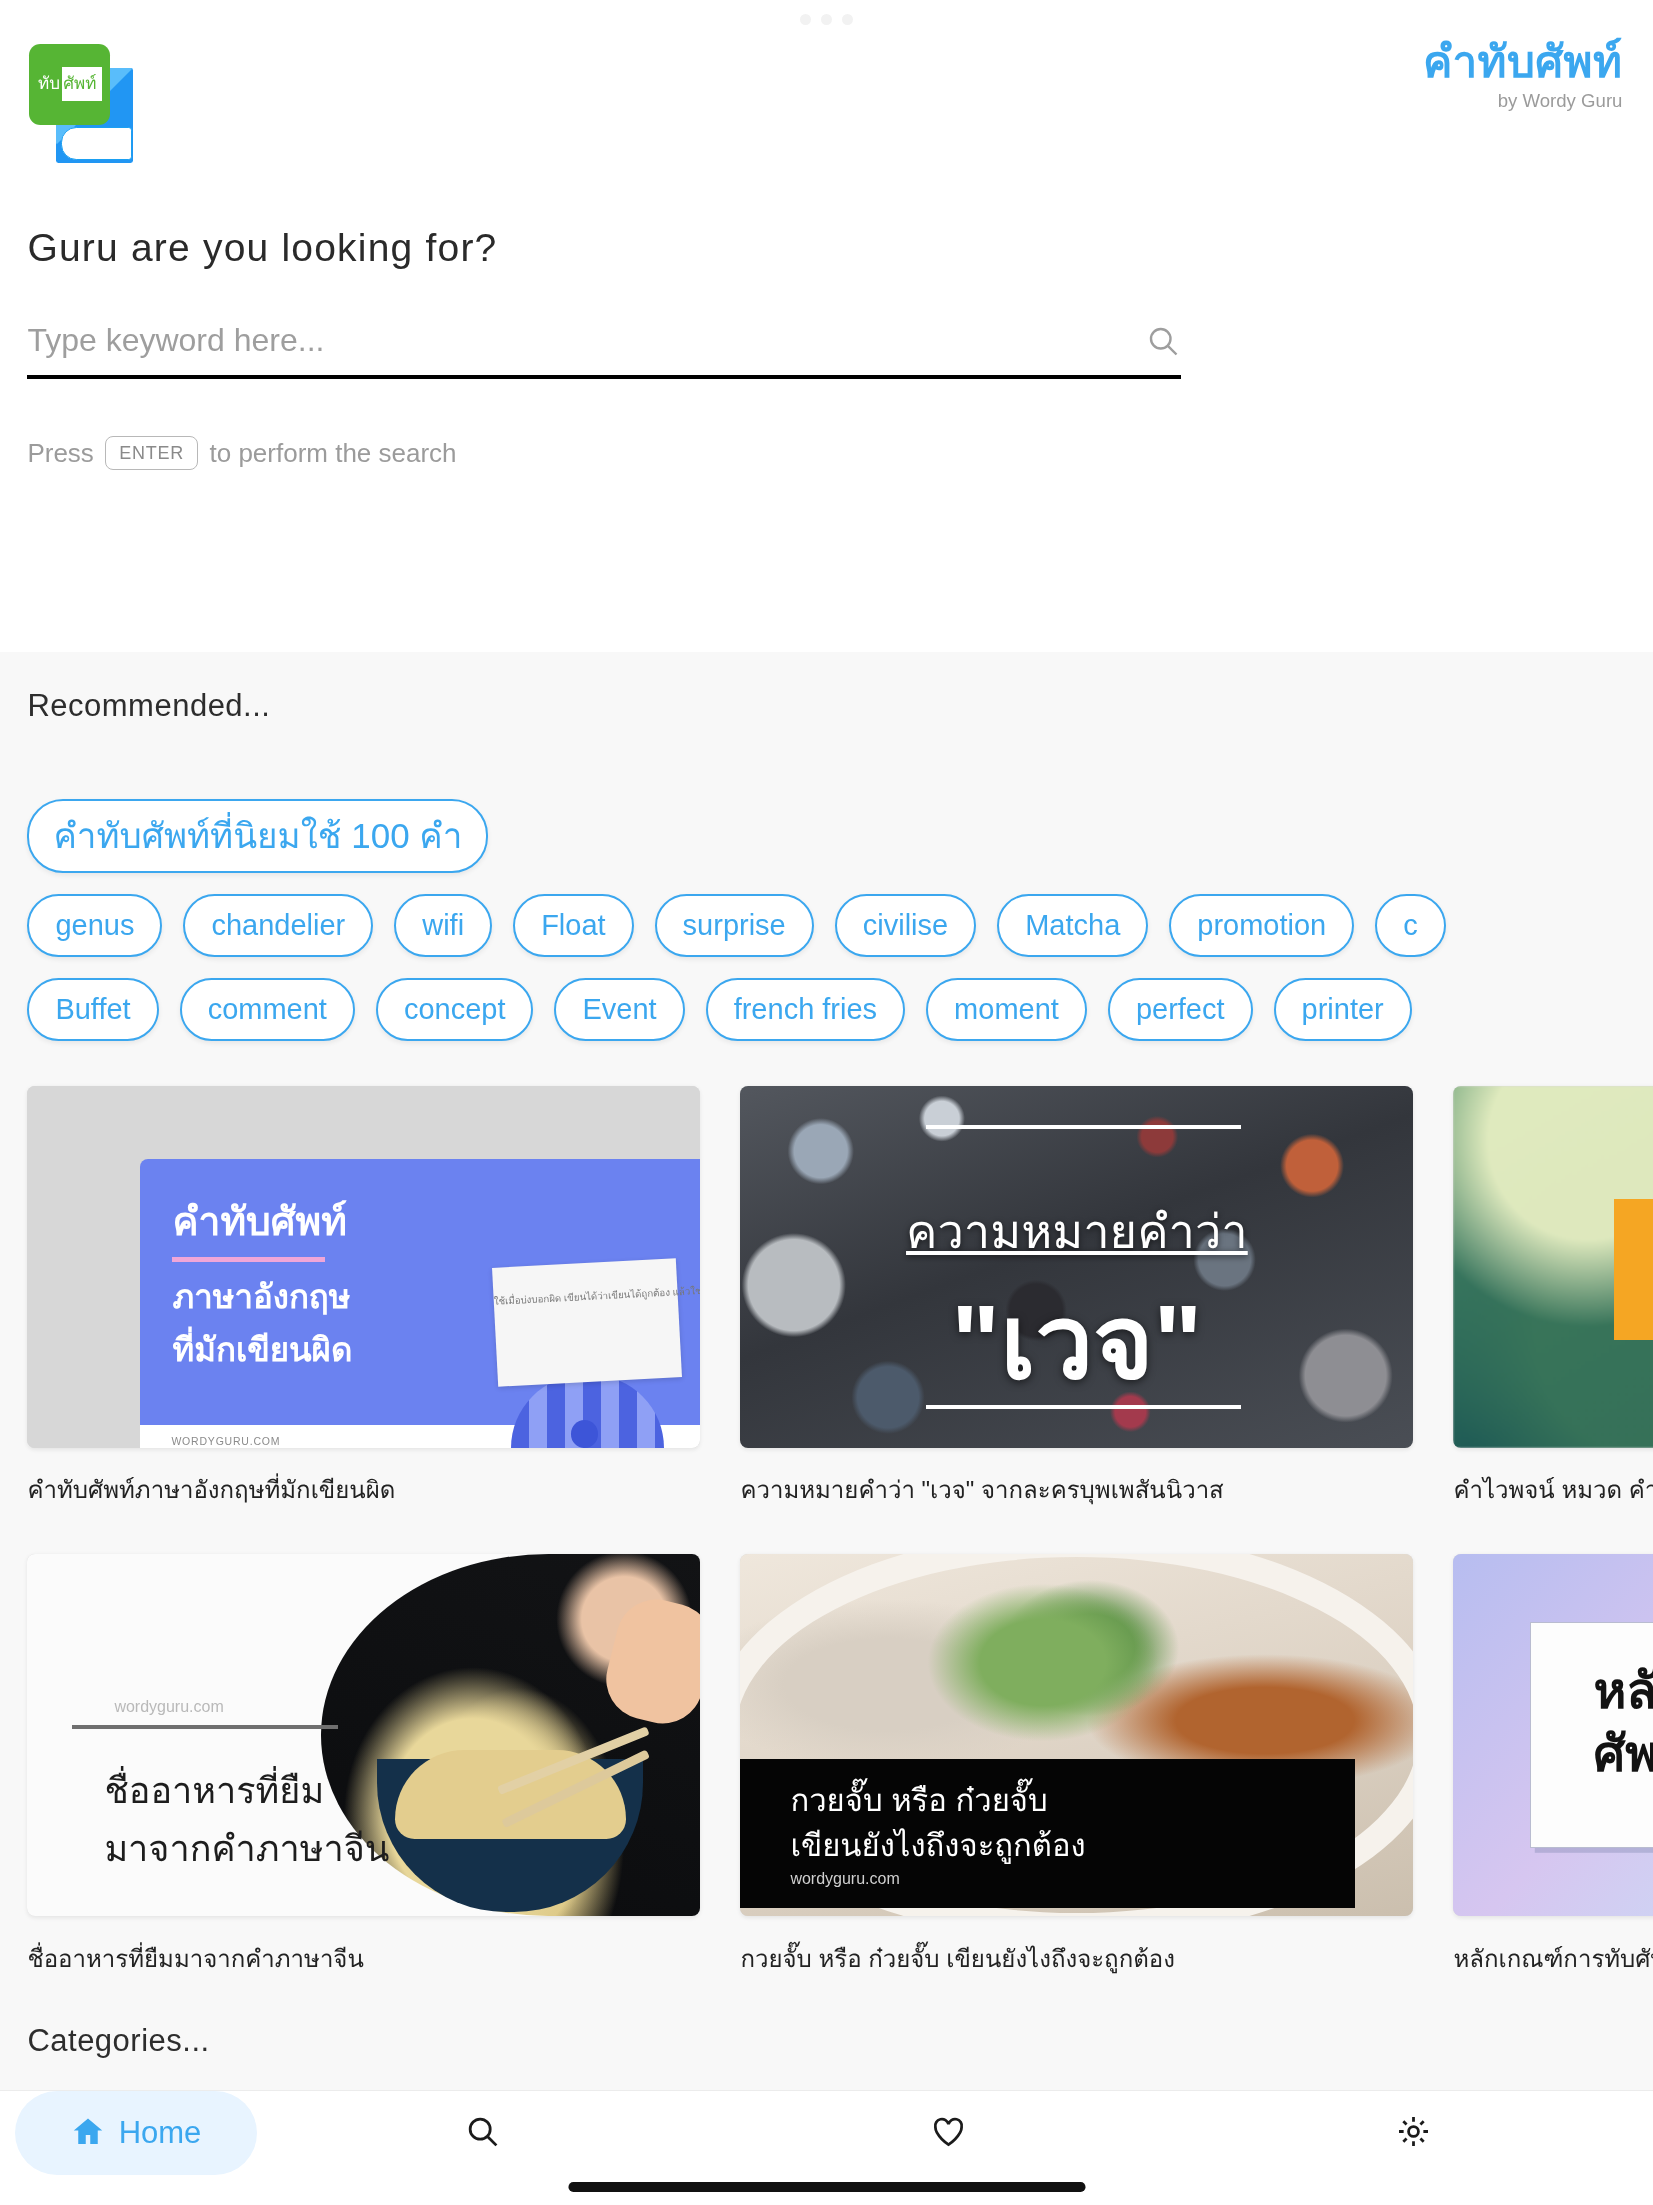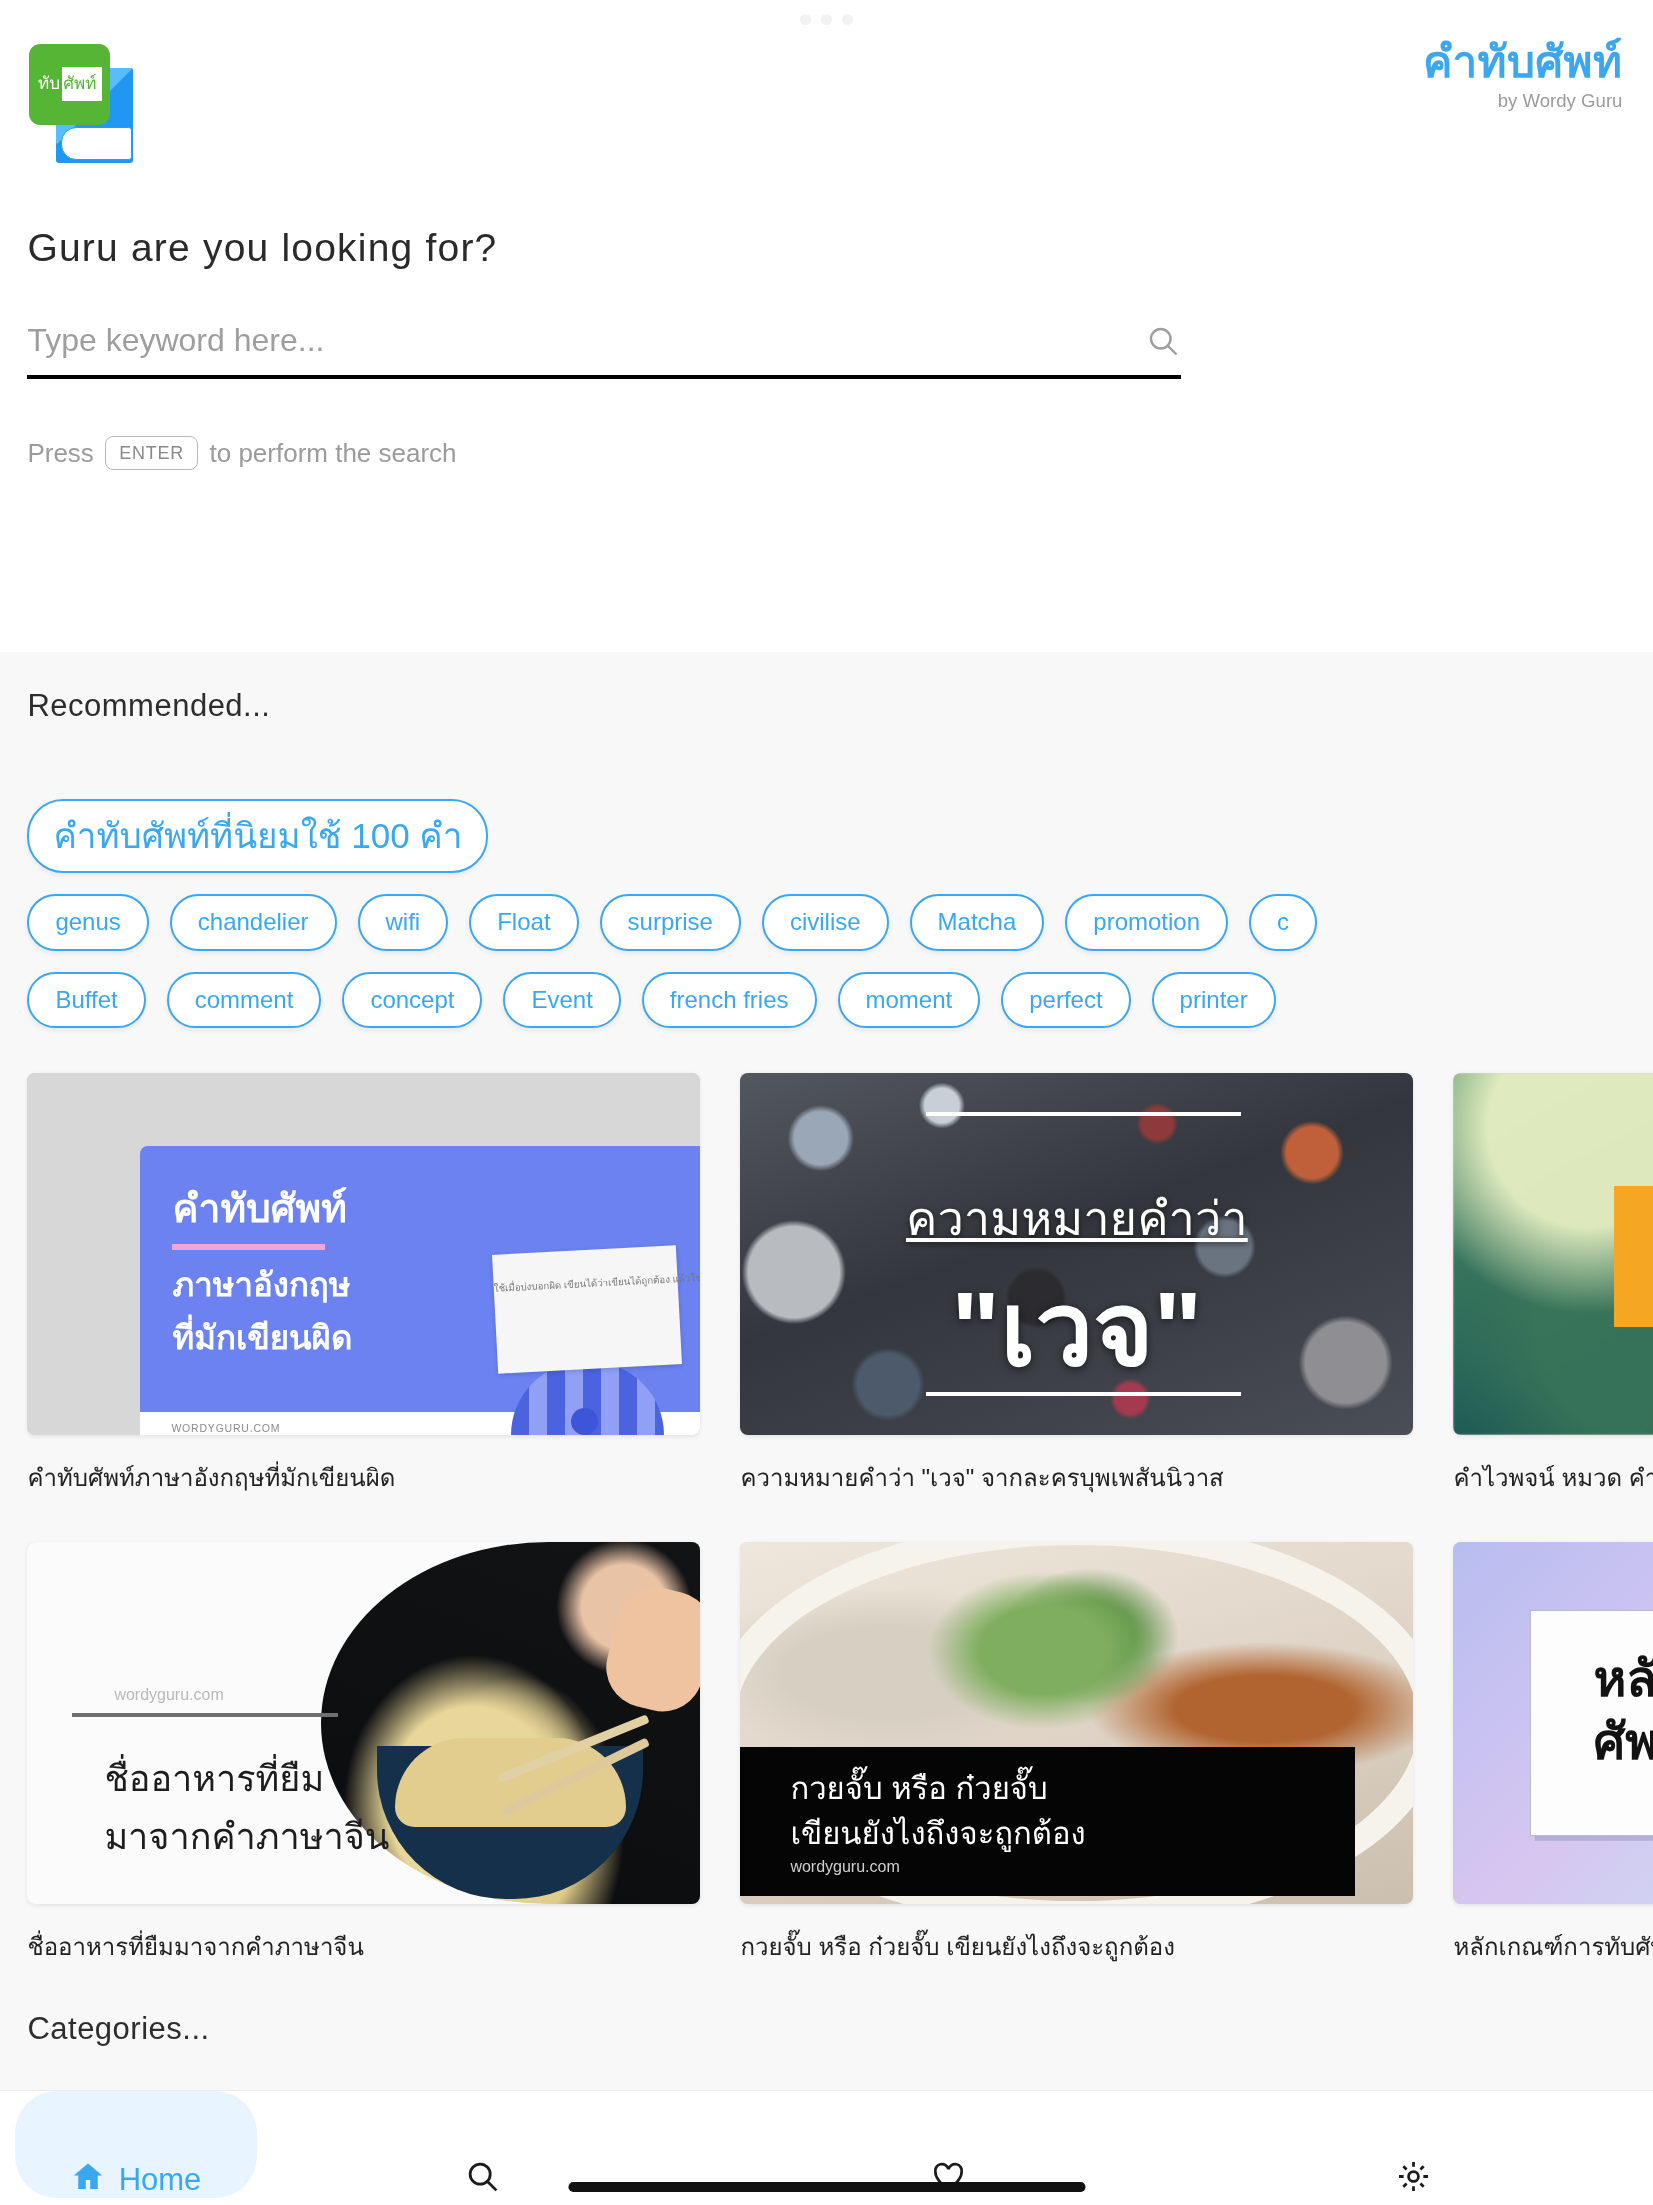--- a/index.html
+++ b/index.html
@@ -186,21 +186,21 @@
   .chip-row.first { margin-top: 27.4px; }
   .chip-row.second { margin-top: 21px; }
   .chip-row.third { margin-top: 21px; }
   .chip {
     flex: 0 0 auto;
     border: 2.4px solid #3ba7ef;
     color: #3ba7ef;
     background: #ffffff;
     border-radius: 36px;
     padding: 11.3px 26px;
-    font-size: 24px;
+    font-size: 29px;
     line-height: 1.25;
     box-shadow: 0 2.4px 4.8px rgba(0,0,0,0.07);
   }
   .chip.thai { font-size: 35px; padding: 13px 24px; margin-top: 48px; }
 
   
   .cards {
     margin-top: 45px;
     display: flex;
     gap: 40px;
@@ -346,23 +346,23 @@
     left: 0; bottom: 0;
     width: 1653px;
     height: 115px;
     background: #ffffff;
     display: flex;
     align-items: flex-start;
     border-top: 0.8px solid #ececec;
   }
   .nav-item {
     flex: 1;
-    height: 107px;
-    display: flex;
-    align-items: flex-end;
+    height: 84px;
+    display: flex;
+    align-items: center;
     justify-content: center;
     gap: 13px;
   }
   .nav-item.active {
     flex: 0 0 242px;
     margin-left: 14.5px;
     background: #e8f4ff;
     border-radius: 42px;
   }
   .nav-label { color: #3ba7ef; font-size: 31px; }

